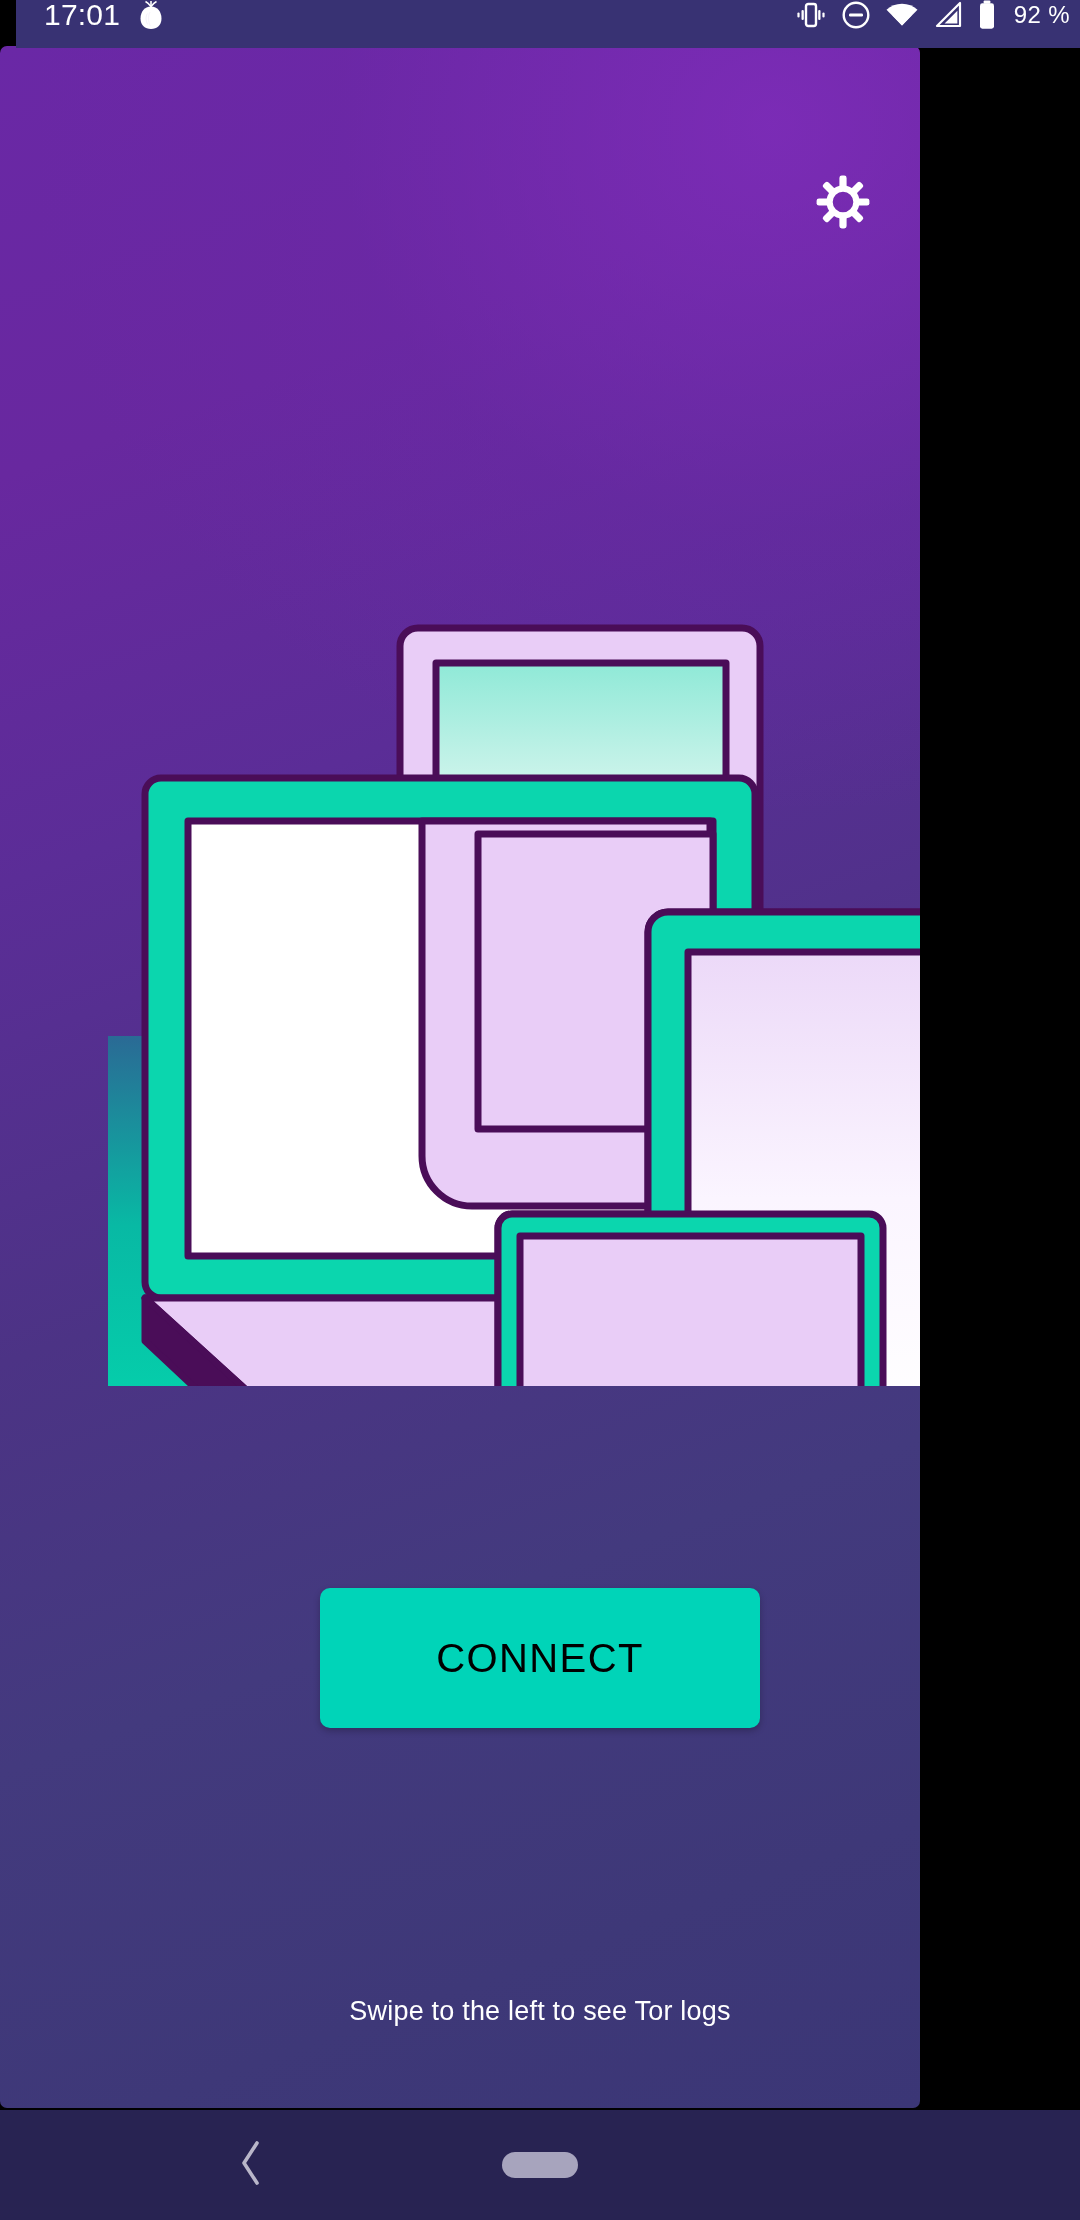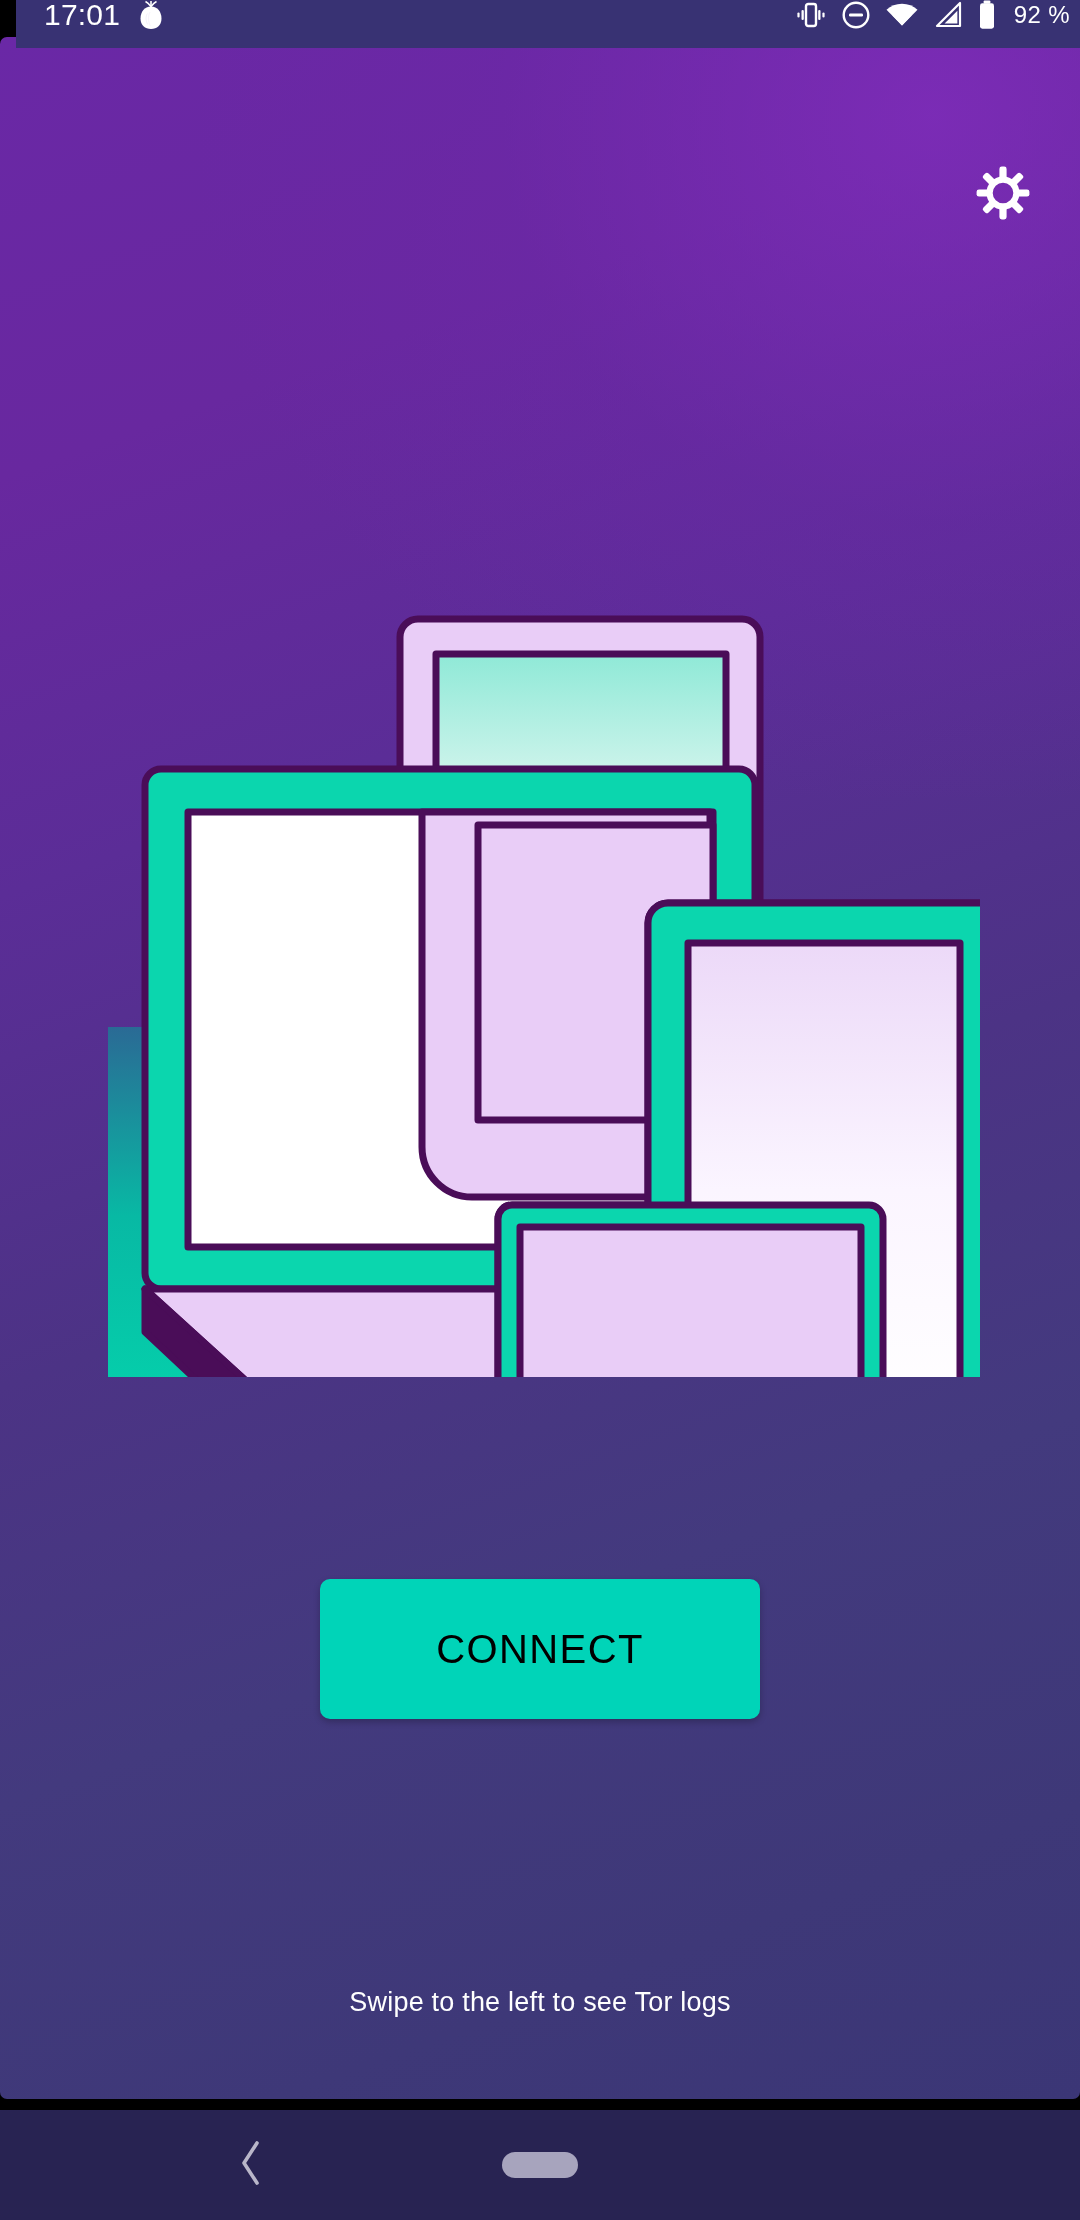--- a/index.html
+++ b/index.html
@@ -42,22 +42,22 @@
     font-size:24px;
     line-height:1;
     letter-spacing:0.4px;
     margin-left:3px;
   }
   .sb-icon{ display:flex; align-items:center; justify-content:center; }
 
   
   #main-area{
     position:absolute;
-    top:37px; left:0;
-    width:1080px;
+    top:46px; left:0;
+    width:920px;
     height:2062px;
     background:
       linear-gradient(160deg,
         #6a28a6 0%,
         #68289f 18%,
         #5b2d97 35%,
         #4c3385 55%,
         #433a7e 72%,
         #3e3878 88%,
         #3b3676 100%);

